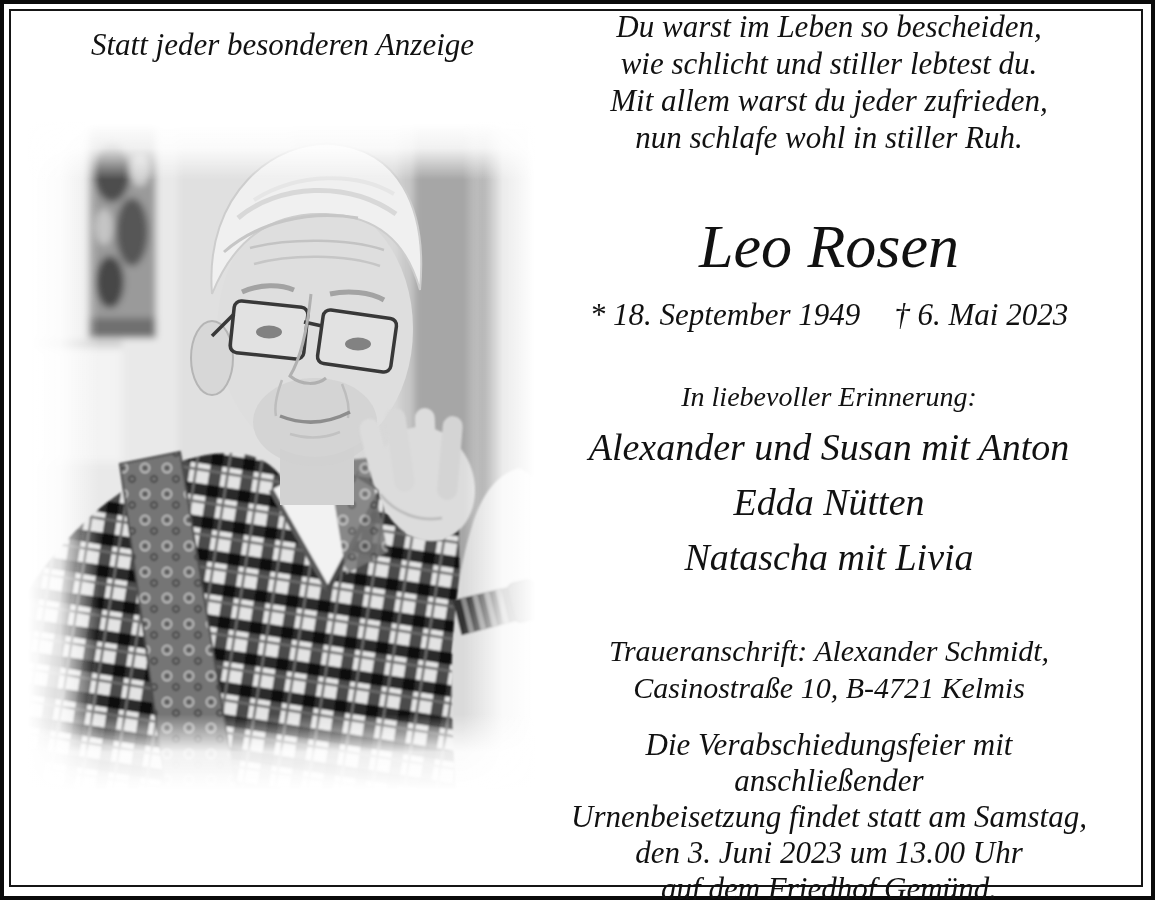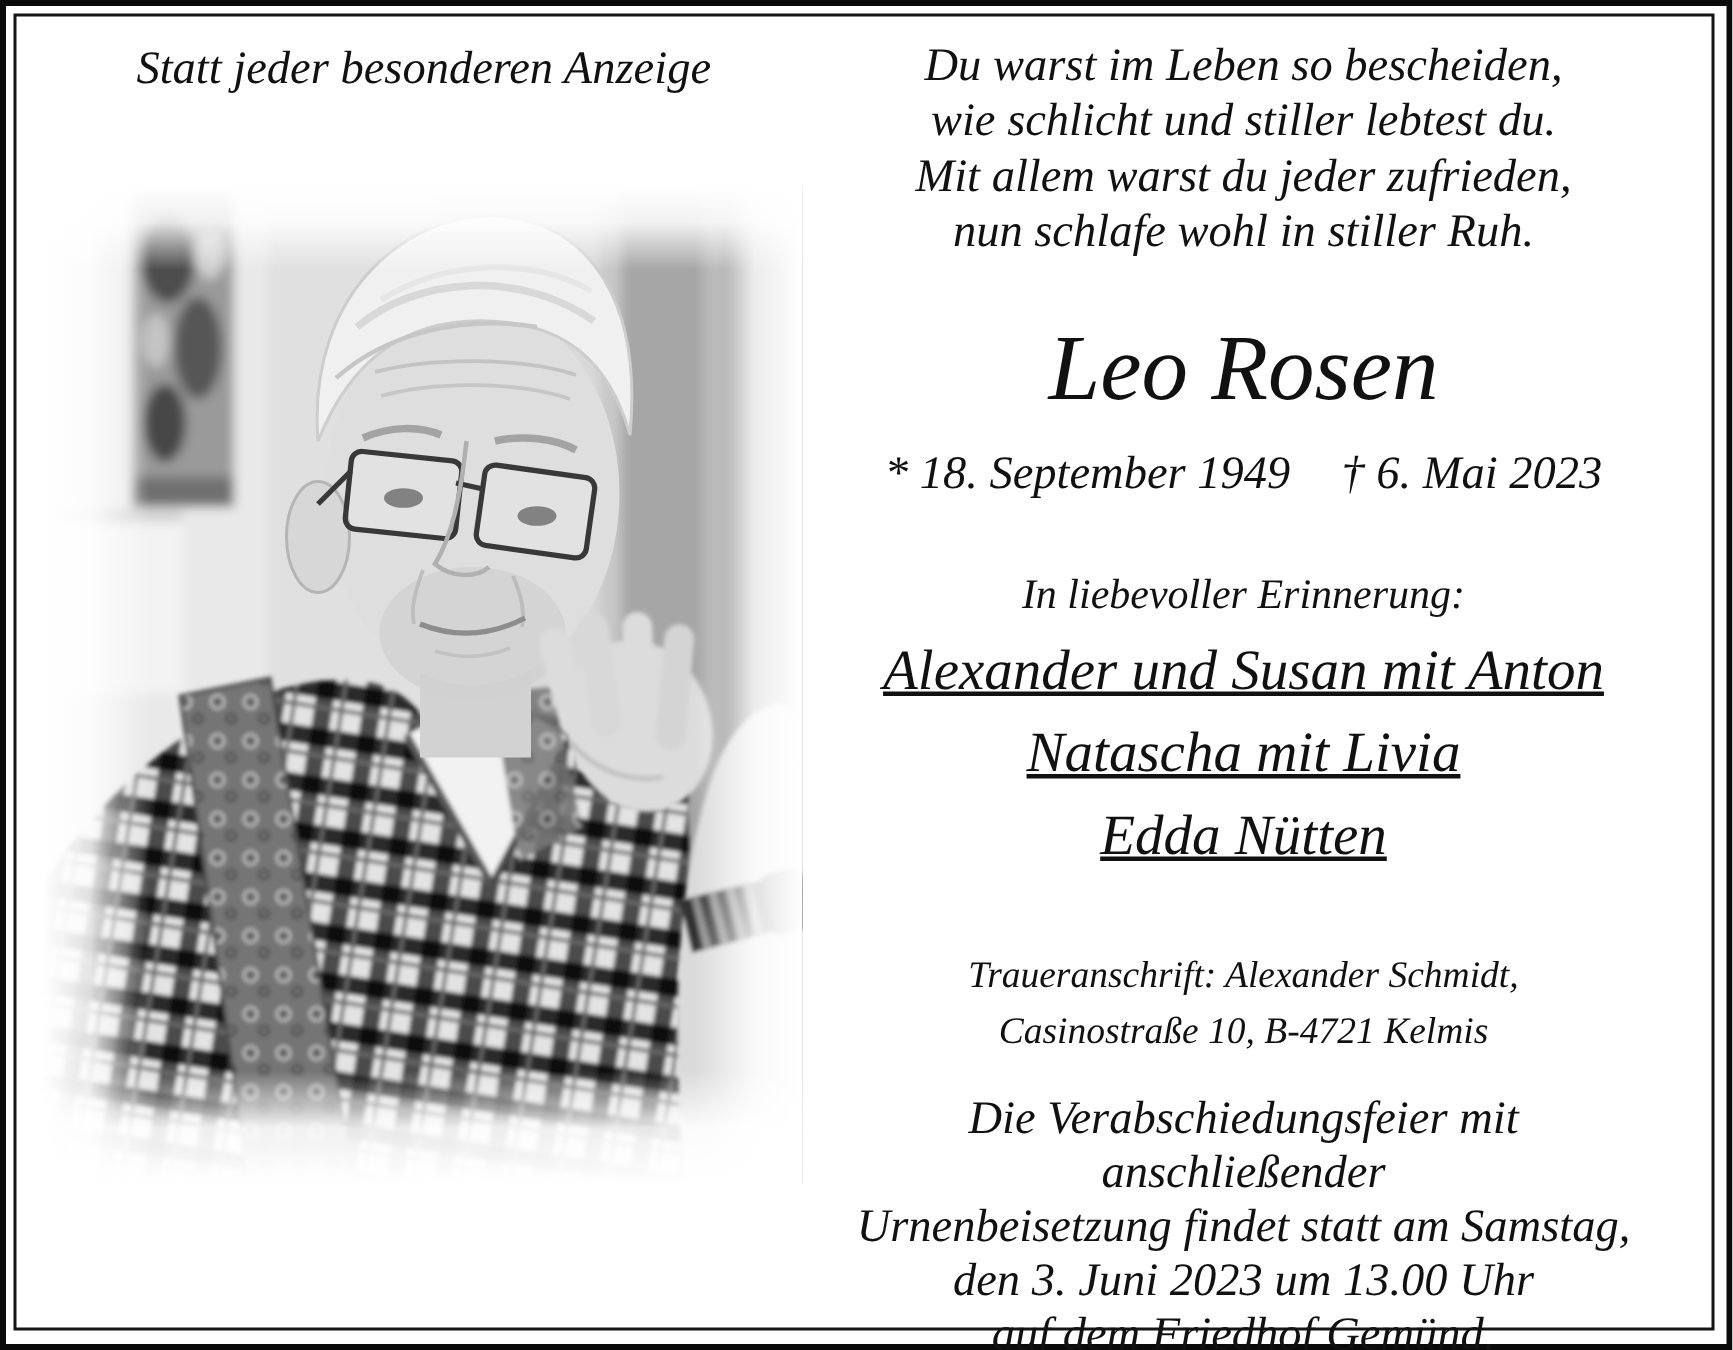--- a/index.html
+++ b/index.html
@@ -13,37 +13,37 @@
   }
   .frame-inner{
     position:absolute;top:9px;left:9px;right:12px;bottom:13px;
     border:2px solid #151515;box-sizing:border-box;background:transparent;
   }
   .txt{font-style:italic;position:absolute;text-align:center;}
   .pre-line{
     left:25px;top:26px;width:515px;font-size:31px;line-height:37px;
   }
   .poem{
-    left:548px;top:24px;width:562px;font-size:31px;line-height:37px;
+    left:548px;top:8px;width:562px;font-size:31px;line-height:37px;
   }
   .name{
     left:548px;top:210px;width:562px;font-size:62px;line-height:72px;font-weight:normal;
   }
   .dates{
     left:548px;top:296px;width:562px;font-size:31px;line-height:38px;
   }
   .dates .death{margin-left:34px;}
   .memory-label{
     left:548px;top:380px;width:562px;font-size:28px;line-height:34px;
   }
   .mourners{
-    left:548px;top:420px;width:562px;font-size:38px;line-height:55px;text-decoration:underline;
+    left:548px;top:420px;width:562px;font-size:38px;line-height:55px;
   }
   .address{
-    left:548px;top:632px;width:562px;font-size:25px;line-height:37px;
+    left:548px;top:632px;width:562px;font-size:30px;line-height:37px;
   }
   .service{
     left:548px;top:727px;width:562px;font-size:31px;line-height:36px;
   }
   .photo-wrap{
     position:absolute;left:28px;top:122px;width:507px;height:668px;
   }
   .photo-wrap svg{display:block;}
 </style>
 </head>
@@ -64,22 +64,22 @@
 <div class="txt name">Leo Rosen</div>
 
 <div class="txt dates">
   <span class="birth">* 18. September 1949</span><span class="death">† 6. Mai 2023</span>
 </div>
 
 <div class="txt memory-label">In liebevoller Erinnerung:</div>
 
 <div class="txt mourners">
   <div>Alexander und Susan mit Anton</div>
+  <div>Edda Nütten</div>
   <div>Natascha mit Livia</div>
-  <div>Edda Nütten</div>
 </div>
 
 <div class="txt address">
   <div>Traueranschrift: Alexander Schmidt,</div>
   <div>Casinostraße 10, B-4721 Kelmis</div>
 </div>
 
 <div class="txt service">
   <div>Die Verabschiedungsfeier mit anschließender</div>
   <div>Urnenbeisetzung findet statt am Samstag,</div>

